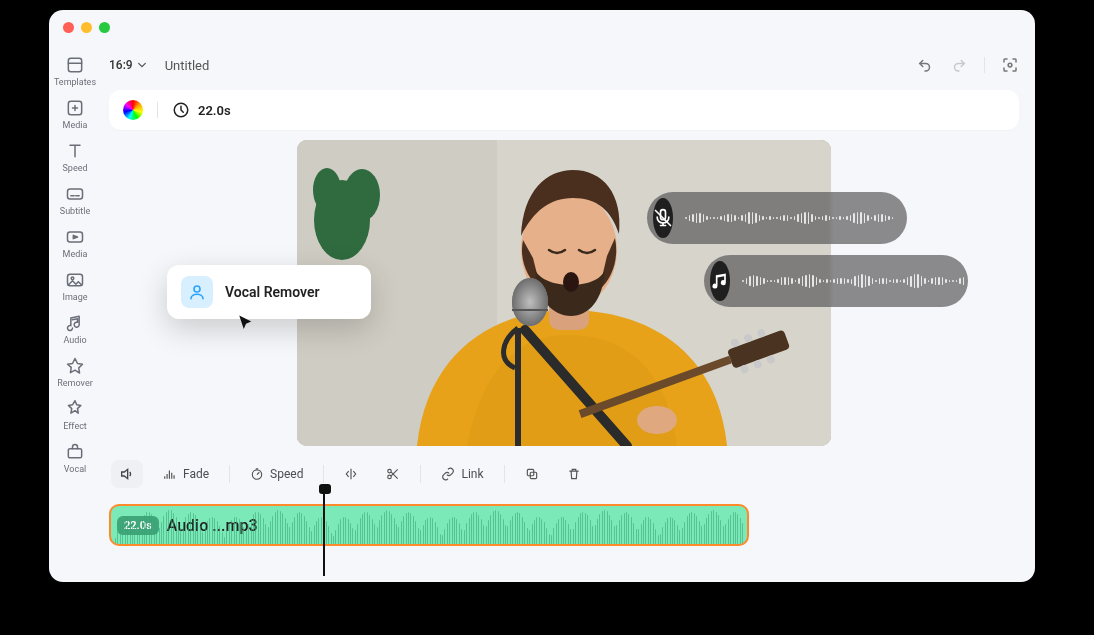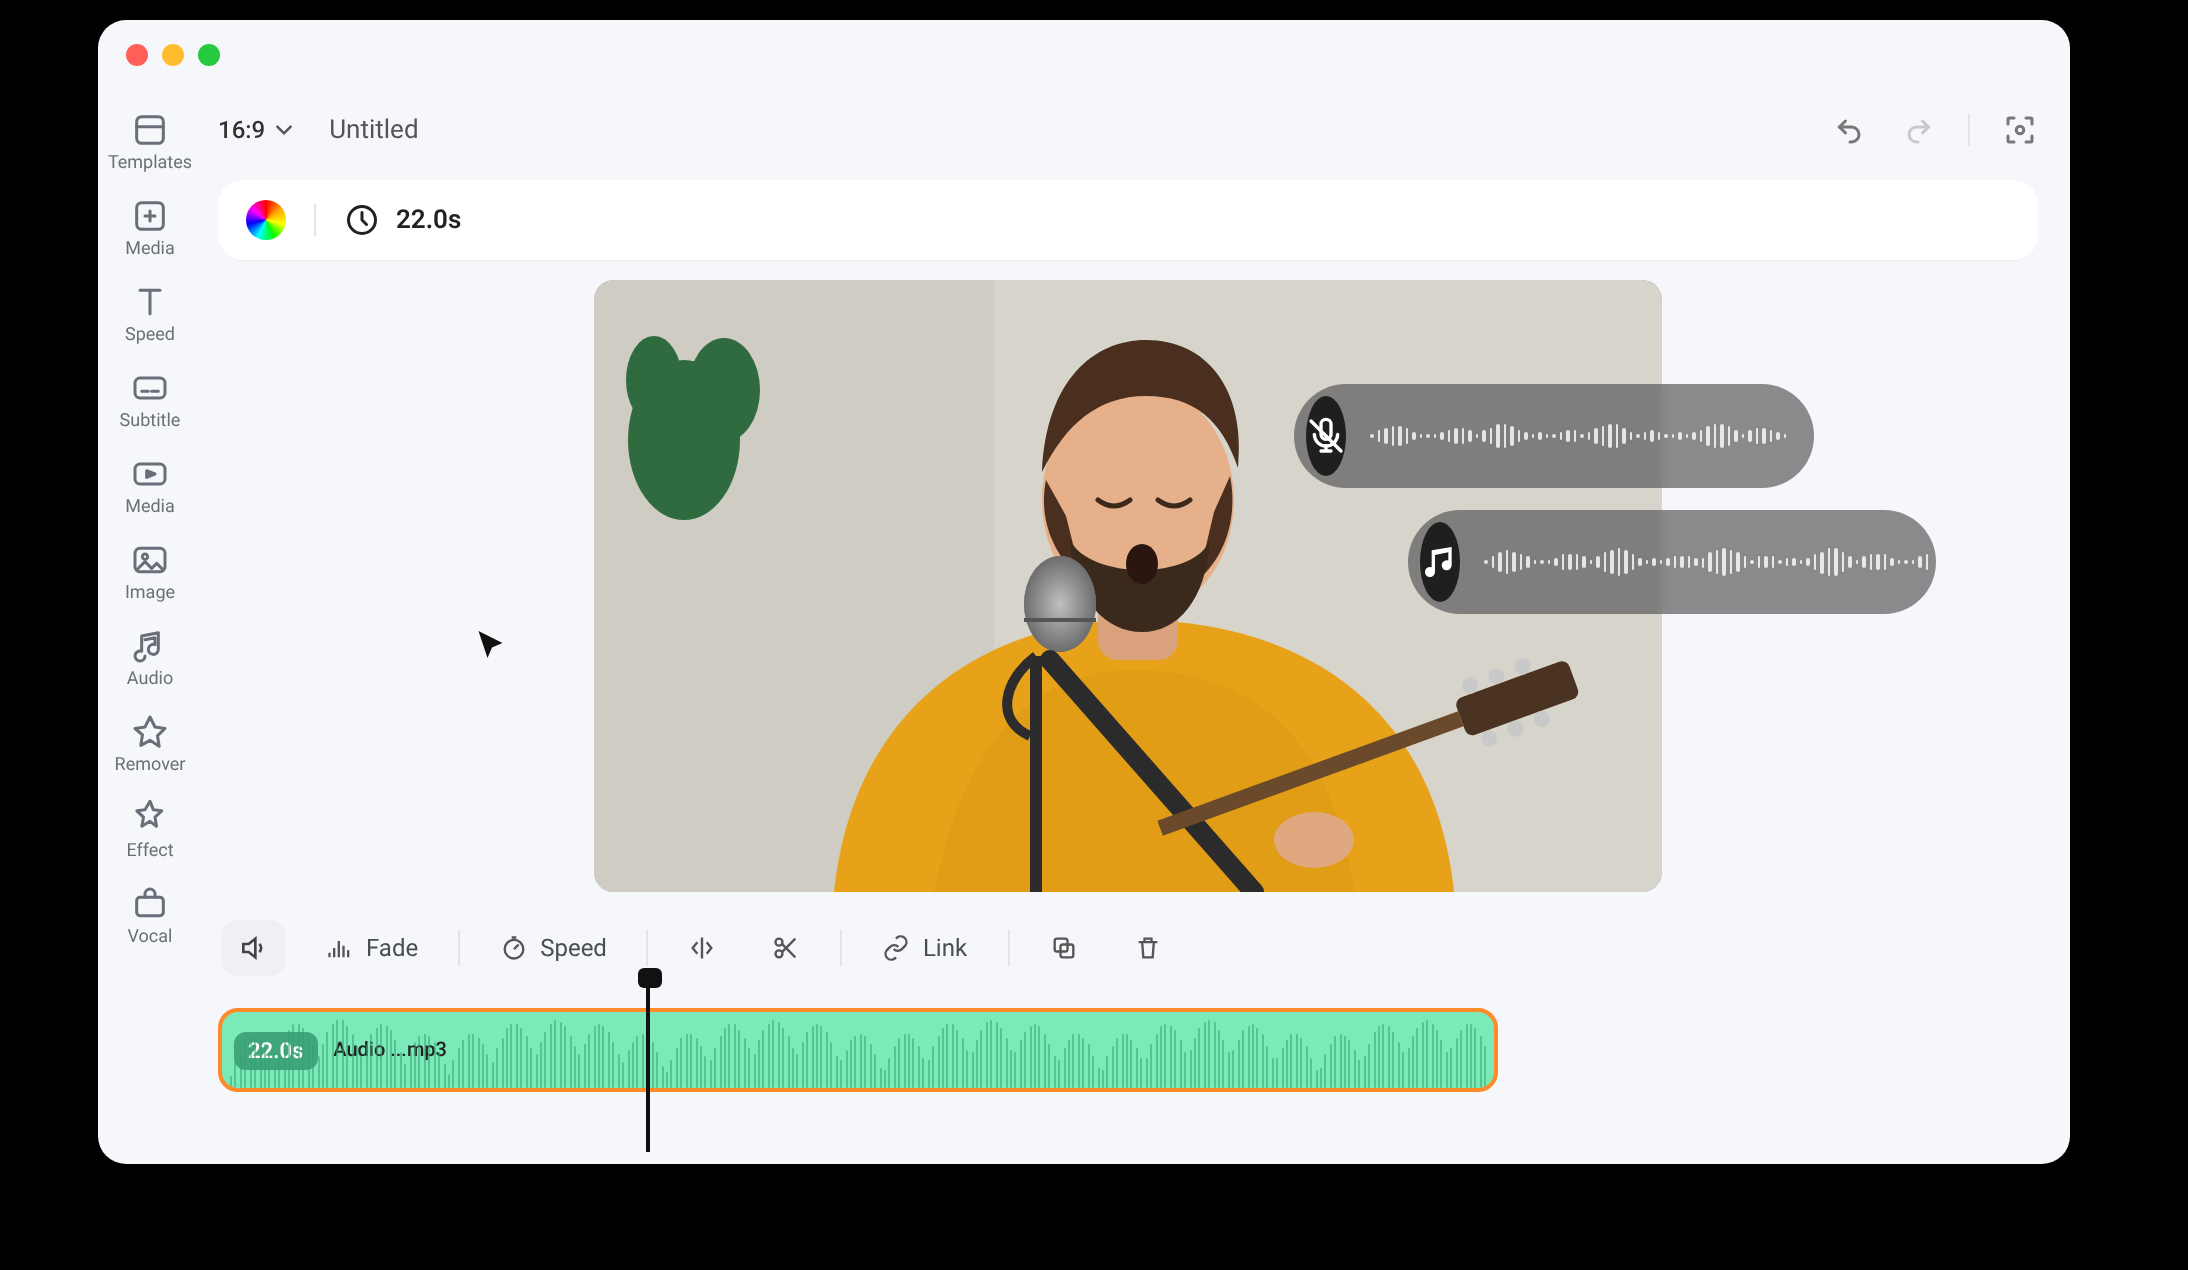--- a/index.html
+++ b/index.html
@@ -89,21 +89,21 @@
   .timeline { margin-top: 8px; position:relative; height: 70px; }
   .clip {
     position:absolute; left: 0px; top: 6px; width: 640px; height: 42px;
     background: #7beab8; border: 2px solid #ff8a2a; border-radius: 10px;
     display:flex; align-items:center; padding-left:6px; overflow:hidden;
   }
   .clip .badge {
     background:#3fa77a; color:#fff; font-size:11px; font-weight:600;
     border-radius:6px; padding:3px 7px; margin-right:8px;
   }
-  .clip .nm { font-size:10px; color:#222; font-weight:500; }
+  .clip .nm { font-size:16px; color:#222; font-weight:500; }
   .clip-wave { position:absolute; left:0; right:0; bottom:0; height:100%; display:flex; align-items:flex-end; padding:0 4px; }
   .clip-wave span { display:inline-block; width:2px; margin-right:2px; background: rgba(57,163,115,0.55); border-radius:1px; }
   .playhead { position:absolute; top:-12px; height:90px; width:0; border-left:2px solid #111; left:214px; }
   .playhead::before { content:""; position:absolute; left:-6px; top:-2px; width:12px; height:10px; background:#111; border-radius:3px; }
 </style>
 </head>
 <body>
 
 <div class="stage">
   <div class="window">
@@ -634,20 +634,29 @@
               <span style="height: 20.52px;"></span>
             </div>
           <div class="badge">22.0s</div>
           <div class="nm">Audio ...mp3</div>
         </div>
         <div class="playhead"></div>
       </div>
     </div>
   </div>
 
+  <div class="popover" style="left:167px; top:265px;">
+    <div class="ic-wrap">
+      <svg width="18" height="18" viewBox="0 0 24 24" fill="none" stroke="#2aa3ff" stroke-width="2.2" stroke-linecap="round">
+          <circle cx="12" cy="8" r="4"></circle>
+          <path d="M4 21c0-4 4-6 8-6s8 2 8 6"></path>
+        </svg>
+    </div>
+    <div class="label">Vocal Remover</div>
+  </div>
   <svg class="cursor" style="left:237px; top:314px;" viewBox="0 0 24 24">
       <path d="M3 2l6 18 3-7 7-3z" fill="#111"></path>
     </svg>
 
   <div class="audio-chip" style="left:647px; top:192px; width:260px;">
     <div class="circ">
       <svg width="20" height="20" viewBox="0 0 24 24" fill="none" stroke="#fff" stroke-width="2" stroke-linecap="round">
           <path d="M12 2a3 3 0 0 1 3 3v6a3 3 0 0 1-6 0V5a3 3 0 0 1 3-3z"></path>
           <path d="M19 11a7 7 0 0 1-14 0"></path>
           <path d="M12 18v3M9 21h6"></path>

